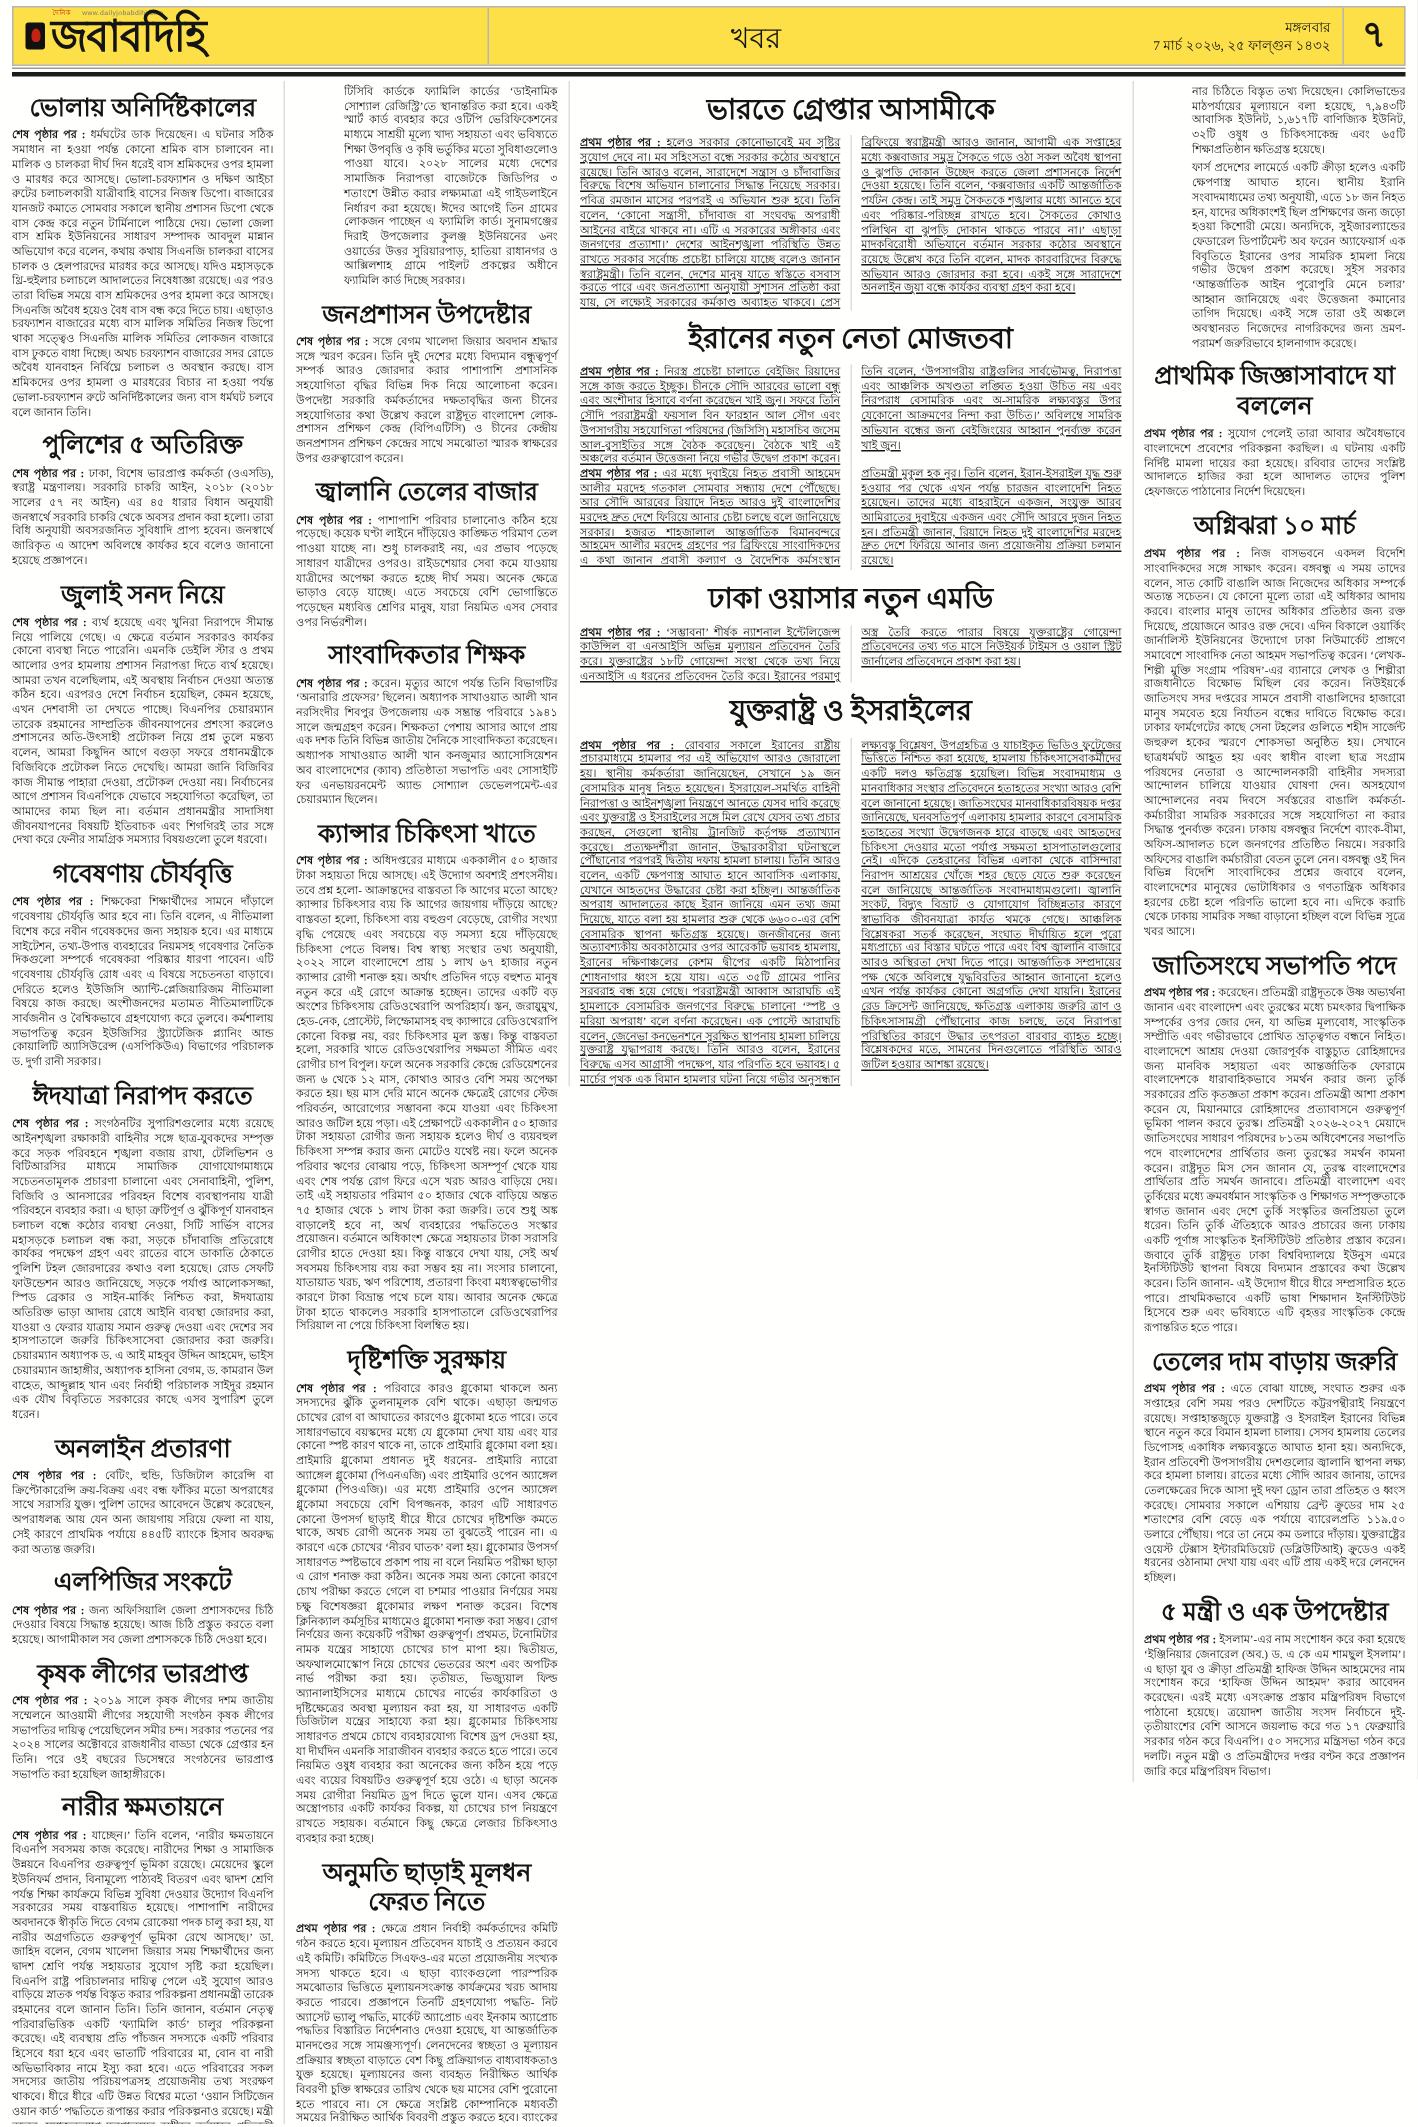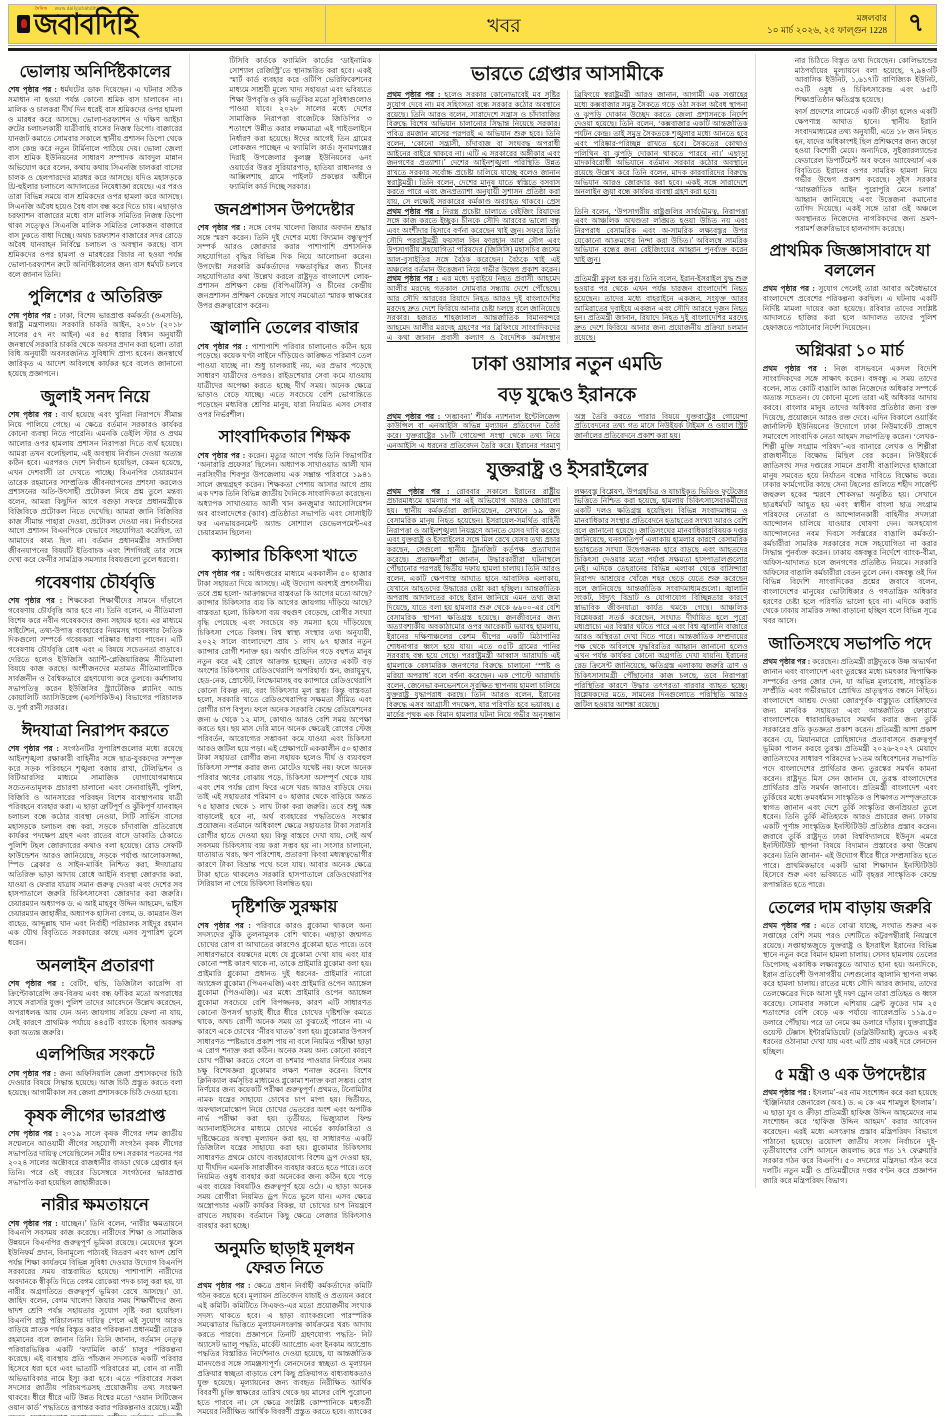--- a/index.html
+++ b/index.html
@@ -49,21 +49,21 @@
         <span>দৈনিক</span>
         <span class="logo-url">www.dailyjobabdihi.com</span>
       </span>
       <span class="logo-text">জবাবদিহি</span>
     </div>
     <div class="mh-center">
       <span class="mh-section">খবর</span>
     </div>
     <div class="mh-date">
       <span>মঙ্গলবার</span>
-      <span>১০ মার্চ ২০২৬, ২৫ ফাল্গুন 1228</span>
+      <span>7 মার্চ ২০২৬, ২৫ ফাল্গুন ১৪৩২</span>
     </div>
     <div class="mh-page">৭</div>
   </header>
   <div class="rule-thin"></div>
   <div class="rule"></div>
 
   <main class="page-cols">
 
     <div class="col">
       <section class="art">
@@ -134,34 +134,34 @@
     </div>
 
     <div class="col double">
       <section class="art">
         <h2 class="hl">ভারতে গ্রেপ্তার আসামীকে</h2>
         <div class="cols2">
             <p class="bd"><span class="lead">প্রথম পৃষ্ঠার পর :</span> <span>হলেও সরকার কোনোভাবেই মব সৃষ্টির সুযোগ দেবে না। মব সহিংসতা বন্ধে সরকার কঠোর অবস্থানে রয়েছে। তিনি আরও বলেন, সারাদেশে সন্ত্রাস ও চাঁদাবাজির বিরুদ্ধে বিশেষ অভিযান চালানোর সিদ্ধান্ত নিয়েছে সরকার। পবিত্র রমজান মাসের পরপরই এ অভিযান শুরু হবে। তিনি বলেন, ‘কোনো সন্ত্রাসী, চাঁদাবাজ বা সংঘবদ্ধ অপরাধী আইনের বাইরে থাকবে না। এটি এ সরকারের অঙ্গীকার এবং জনগণের প্রত্যাশা।’ দেশের আইনশৃঙ্খলা পরিস্থিতি উন্নত রাখতে সরকার সর্বোচ্চ প্রচেষ্টা চালিয়ে যাচ্ছে বলেও জানান স্বরাষ্ট্রমন্ত্রী। তিনি বলেন, দেশের মানুষ যাতে স্বস্তিতে বসবাস করতে পারে এবং জনপ্রত্যাশা অনুযায়ী সুশাসন প্রতিষ্ঠা করা যায়, সে লক্ষ্যেই সরকারের কর্মকাণ্ড অব্যাহত থাকবে। প্রেস ব্রিফিংয়ে স্বরাষ্ট্রমন্ত্রী আরও জানান, আগামী এক সপ্তাহের মধ্যে কক্সবাজার সমুদ্র সৈকতে গড়ে ওঠা সকল অবৈধ স্থাপনা ও ঝুপড়ি দোকান উচ্ছেদ করতে জেলা প্রশাসনকে নির্দেশ দেওয়া হয়েছে। তিনি বলেন, ‘কক্সবাজার একটি আন্তর্জাতিক পর্যটন কেন্দ্র। তাই সমুদ্র সৈকতকে শৃঙ্খলার মধ্যে আনতে হবে এবং পরিষ্কার-পরিচ্ছন্ন রাখতে হবে। সৈকতের কোথাও পলিথিন বা ঝুপড়ি দোকান থাকতে পারবে না।’ এছাড়া মাদকবিরোধী অভিযানে বর্তমান সরকার কঠোর অবস্থানে রয়েছে উল্লেখ করে তিনি বলেন, মাদক কারবারিদের বিরুদ্ধে অভিযান আরও জোরদার করা হবে। একই সঙ্গে সারাদেশে অনলাইন জুয়া বন্ধে কার্যকর ব্যবস্থা গ্রহণ করা হবে।</span></p>
           </div>
       </section>
       <section class="art">
+        <h2 class="hl">ইরানের নতুন নেতা মোজতবা</h2>
         <div class="cols2">
             <p class="bd"><span class="lead">প্রথম পৃষ্ঠার পর :</span> <span>নিরস্ত্র প্রচেষ্টা চালাতে বেইজিং রিয়াদের সঙ্গে কাজ করতে ইচ্ছুক। চীনকে সৌদি আরবের ভালো বন্ধু এবং অংশীদার হিসাবে বর্ণনা করেছেন খাই জুন। সফরে তিনি সৌদি পররাষ্ট্রমন্ত্রী ফয়সাল বিন ফারহান আল সৌগ এবং উপসাগরীয় সহযোগিতা পরিষদের (জিসিসি) মহাসচিব জসেম আল-বুসাইতির সঙ্গে বৈঠক করেছেন। বৈঠকে খাই এই অঞ্চলের বর্তমান উত্তেজনা নিয়ে গভীর উদ্বেগ প্রকাশ করেন। তিনি বলেন, ‘উপসাগরীয় রাষ্ট্রগুলির সার্বভৌমত্ব, নিরাপত্তা এবং আঞ্চলিক অখণ্ডতা লঙ্ঘিত হওয়া উচিত নয় এবং নিরপরাধ বেসামরিক এবং অ-সামরিক লক্ষ্যবস্তুর উপর যেকোনো আক্রমণের নিন্দা করা উচিত।’ অবিলম্বে সামরিক অভিযান বন্ধের জন্য বেইজিংয়ের আহ্বান পুনর্ব্যক্ত করেন খাই জুন।</span></p>
           </div>
       </section>
       <section class="art">
         <div class="cols2">
             <p class="bd"><span class="lead">প্রথম পৃষ্ঠার পর :</span> <span>এর মধ্যে দুবাইয়ে নিহত প্রবাসী আহমেদ আলীর মরদেহ গতকাল সোমবার সন্ধ্যায় দেশে পৌঁছেছে। আর সৌদি আরবের রিয়াদে নিহত আরও দুই বাংলাদেশির মরদেহ দ্রুত দেশে ফিরিয়ে আনার চেষ্টা চলছে বলে জানিয়েছে সরকার। হজরত শাহজালাল আন্তর্জাতিক বিমানবন্দরে আহমেদ আলীর মরদেহ গ্রহণের পর ব্রিফিংয়ে সাংবাদিকদের এ কথা জানান প্রবাসী কল্যাণ ও বৈদেশিক কর্মসংস্থান প্রতিমন্ত্রী মুকুল হক নুর। তিনি বলেন, ইরান-ইসরাইল যুদ্ধ শুরু হওয়ার পর থেকে এখন পর্যন্ত চারজন বাংলাদেশি নিহত হয়েছেন। তাদের মধ্যে বাহরাইনে একজন, সংযুক্ত আরব আমিরাতের দুবাইয়ে একজন এবং সৌদি আরবে দুজন নিহত হন। প্রতিমন্ত্রী জানান, রিয়াদে নিহত দুই বাংলাদেশির মরদেহ দ্রুত দেশে ফিরিয়ে আনার জন্য প্রয়োজনীয় প্রক্রিয়া চলমান রয়েছে।</span></p>
           </div>
       </section>
       <section class="art">
         <h2 class="hl">ঢাকা ওয়াসার নতুন এমডি</h2>
       </section>
       <section class="art">
-        <h2 class="hl">বড় যুদ্ধেও ইরানকে</h2>
         <div class="cols2">
             <p class="bd"><span class="lead">প্রথম পৃষ্ঠার পর :</span> <span>‘সম্ভাবনা’ শীর্ষক ন্যাশনাল ইন্টেলিজেন্স কাউন্সিল বা এনআইসি অভিন্ন মূল্যায়ন প্রতিবেদন তৈরি করে। যুক্তরাষ্ট্রের ১৮টি গোয়েন্দা সংস্থা থেকে তথ্য নিয়ে এনআইসি এ ধরনের প্রতিবেদন তৈরি করে। ইরানের পরমাণু অস্ত্র তৈরি করতে পারার বিষয়ে যুক্তরাষ্ট্রের গোয়েন্দা প্রতিবেদনের তথ্য গত মাসে নিউইয়র্ক টাইমস ও ওয়াল স্ট্রিট জার্নালের প্রতিবেদনে প্রকাশ করা হয়।</span></p>
           </div>
       </section>
       <section class="art">
         <h2 class="hl">যুক্তরাষ্ট্র ও ইসরাইলের</h2>
         <div class="cols2">
             <p class="bd"><span class="lead">প্রথম পৃষ্ঠার পর :</span> <span>রোববার সকালে ইরানের রাষ্ট্রীয় প্রচারমাধ্যমে হামলার পর এই অভিযোগ আরও জোরালো হয়। স্থানীয় কর্মকর্তারা জানিয়েছেন, সেখানে ১৯ জন বেসামরিক মানুষ নিহত হয়েছেন। ইসরায়েল-সমর্থিত বাহিনী নিরাপত্তা ও আইনশৃঙ্খলা নিয়ন্ত্রণে আনতে যেসব দাবি করেছে এবং যুক্তরাষ্ট্র ও ইসরাইলের সঙ্গে মিল রেখে যেসব তথ্য প্রচার করছেন, সেগুলো স্থানীয় ট্রানজিট কর্তৃপক্ষ প্রত্যাখ্যান করেছে। প্রত্যক্ষদর্শীরা জানান, উদ্ধারকারীরা ঘটনাস্থলে পৌঁছানোর পরপরই দ্বিতীয় দফায় হামলা চালায়। তিনি আরও বলেন, একটি ক্ষেপণাস্ত্র আঘাত হানে আবাসিক এলাকায়, যেখানে আহতদের উদ্ধারের চেষ্টা করা হচ্ছিল। আন্তর্জাতিক অপরাধ আদালতের কাছে ইরান জানিয়ে এমন তথ্য জমা দিয়েছে, যাতে বলা হয় হামলার শুরু থেকে ৬৬০০-এর বেশি বেসামরিক স্থাপনা ক্ষতিগ্রস্ত হয়েছে। জনজীবনের জন্য অত্যাবশ্যকীয় অবকাঠামোর ওপর আরেকটি ভয়াবহ হামলায়, ইরানের দক্ষিণাঞ্চলের কেশম দ্বীপের একটি মিঠাপানির শোধনাগার ধ্বংস হয়ে যায়। এতে ৩৫টি গ্রামের পানির সরবরাহ বন্ধ হয়ে গেছে। পররাষ্ট্রমন্ত্রী আব্বাস আরাঘচি এই হামলাকে বেসামরিক জনগণের বিরুদ্ধে চালানো ‘স্পষ্ট ও মরিয়া অপরাধ’ বলে বর্ণনা করেছেন। এক পোস্টে আরাঘচি বলেন, জেনেভা কনভেনশনে সুরক্ষিত স্থাপনায় হামলা চালিয়ে যুক্তরাষ্ট্র যুদ্ধাপরাধ করছে। তিনি আরও বলেন, ইরানের বিরুদ্ধে এসব আগ্রাসী পদক্ষেপ, যার পরিণতি হবে ভয়াবহ। ৫ মার্চের পৃথক এক বিমান হামলার ঘটনা নিয়ে গভীর অনুসন্ধান লক্ষ্যবস্তু বিশ্লেষণ, উপগ্রহচিত্র ও যাচাইকৃত ভিডিও ফুটেজের ভিত্তিতে নিশ্চিত করা হয়েছে, হামলায় চিকিৎসাসেবাকর্মীদের একটি দলও ক্ষতিগ্রস্ত হয়েছিল। বিভিন্ন সংবাদমাধ্যম ও মানবাধিকার সংস্থার প্রতিবেদনে হতাহতের সংখ্যা আরও বেশি বলে জানানো হয়েছে। জাতিসংঘের মানবাধিকারবিষয়ক দপ্তর জানিয়েছে, ঘনবসতিপূর্ণ এলাকায় হামলার কারণে বেসামরিক হতাহতের সংখ্যা উদ্বেগজনক হারে বাড়ছে এবং আহতদের চিকিৎসা দেওয়ার মতো পর্যাপ্ত সক্ষমতা হাসপাতালগুলোর নেই। এদিকে তেহরানের বিভিন্ন এলাকা থেকে বাসিন্দারা নিরাপদ আশ্রয়ের খোঁজে শহর ছেড়ে যেতে শুরু করেছেন বলে জানিয়েছে আন্তর্জাতিক সংবাদমাধ্যমগুলো। জ্বালানি সংকট, বিদ্যুৎ বিভ্রাট ও যোগাযোগ বিচ্ছিন্নতার কারণে স্বাভাবিক জীবনযাত্রা কার্যত থমকে গেছে। আঞ্চলিক বিশ্লেষকরা সতর্ক করেছেন, সংঘাত দীর্ঘায়িত হলে পুরো মধ্যপ্রাচ্যে এর বিস্তার ঘটতে পারে এবং বিশ্ব জ্বালানি বাজারে আরও অস্থিরতা দেখা দিতে পারে। আন্তর্জাতিক সম্প্রদায়ের পক্ষ থেকে অবিলম্বে যুদ্ধবিরতির আহ্বান জানানো হলেও এখন পর্যন্ত কার্যকর কোনো অগ্রগতি দেখা যায়নি। ইরানের রেড ক্রিসেন্ট জানিয়েছে, ক্ষতিগ্রস্ত এলাকায় জরুরি ত্রাণ ও চিকিৎসাসামগ্রী পৌঁছানোর কাজ চলছে, তবে নিরাপত্তা পরিস্থিতির কারণে উদ্ধার তৎপরতা বারবার ব্যাহত হচ্ছে। বিশ্লেষকদের মতে, সামনের দিনগুলোতে পরিস্থিতি আরও জটিল হওয়ার আশঙ্কা রয়েছে।</span></p>
           </div>
       </section>

